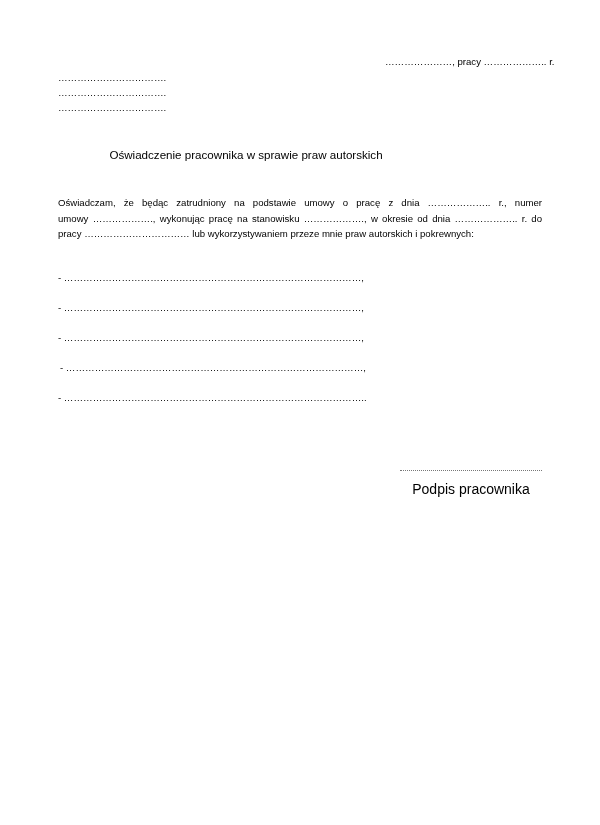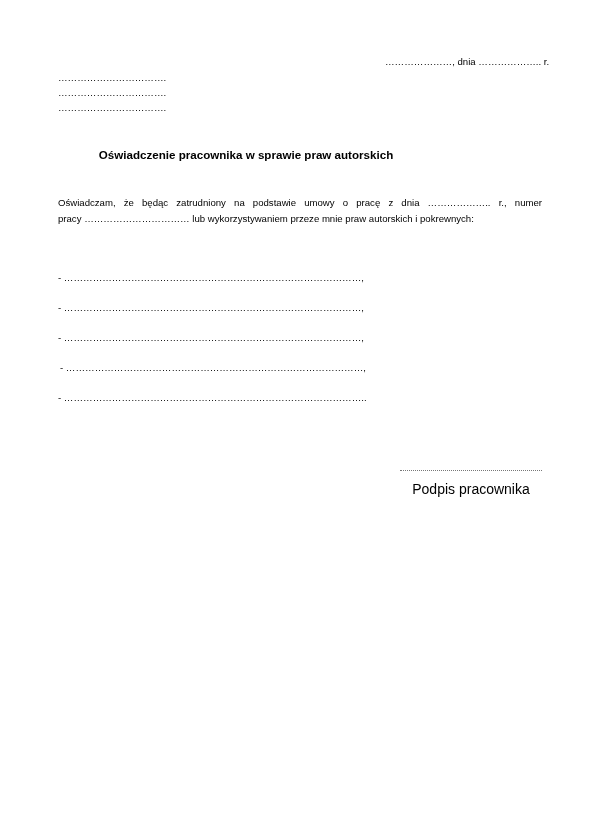--- a/index.html
+++ b/index.html
@@ -1,44 +1,45 @@
 <!DOCTYPE html>
 <html><head>
 <meta charset="utf-8">
 <style>
   html, body { margin:0; padding:0; background:#ffffff; }
   body { width:600px; height:825px; position:relative; overflow:hidden;
          font-family:"Liberation Sans", sans-serif; color:#000; font-size:9.6px; }
   .abs { position:absolute; white-space:nowrap; }
   .date-line { left:385px; top:56px; }
   .addr { left:58px; }
-  .title { left:0; width:492px; top:148px; text-align:center; font-weight:bold; font-size:11.6px; }
+  .title { left:0; width:492px; top:148px; text-align:center; font-weight:normal; font-size:11.6px; }
   .para { position:absolute; left:58px; top:195px; width:484px; line-height:15.6px;
           text-align:justify; font-size:9.6px; }
   .para .l { display:block; text-align:justify; text-align-last:justify; white-space:nowrap; }
   .para .l.last { text-align-last:left; }
   .item { left:58px; font-size:9.6px; }
   .sig-line { left:400px; top:470px; width:142px; border-top:1px dotted #777; }
   .sig-label { left:400px; width:142px; top:481px; text-align:center; font-size:14px; }
 </style>
 </head>
 <body>
 
 <div>
 
-  <div class="abs date-line">…………………, dnia ……………….. r.</div>
+  <div class="abs date-line">…………………, pracy ……………….. r.</div>
 
   <div class="abs addr" style="top:72px">…………………………….</div>
   <div class="abs addr" style="top:87px">…………………………….</div>
   <div class="abs addr" style="top:102px">…………………………….</div>
 
   <div class="abs title">Oświadczenie pracownika w sprawie praw autorskich</div>
 
   <div class="para">
     <span class="l">Oświadczam, że będąc zatrudniony  na podstawie umowy o pracę z dnia ……………….. r., numer</span>
+    <span class="l">umowy ………………., wykonując pracę na stanowisku ………………., w okresie od dnia ……………….. r. do</span>
     <span class="l last">pracy …………………………… lub wykorzystywaniem przeze mnie praw autorskich i pokrewnych:</span>
   </div>
 
   <div class="abs item" style="top:272px">- …………………………………………………………………………………,</div>
   <div class="abs item" style="top:302px">- …………………………………………………………………………………,</div>
   <div class="abs item" style="top:332px">- …………………………………………………………………………………,</div>
   <div class="abs item" style="top:362px; left:60px"> - …………………………………………………………………………………,</div>
   <div class="abs item" style="top:392px">- …………………………………………………………………………………..</div>
 
   <div class="abs sig-line"></div>

